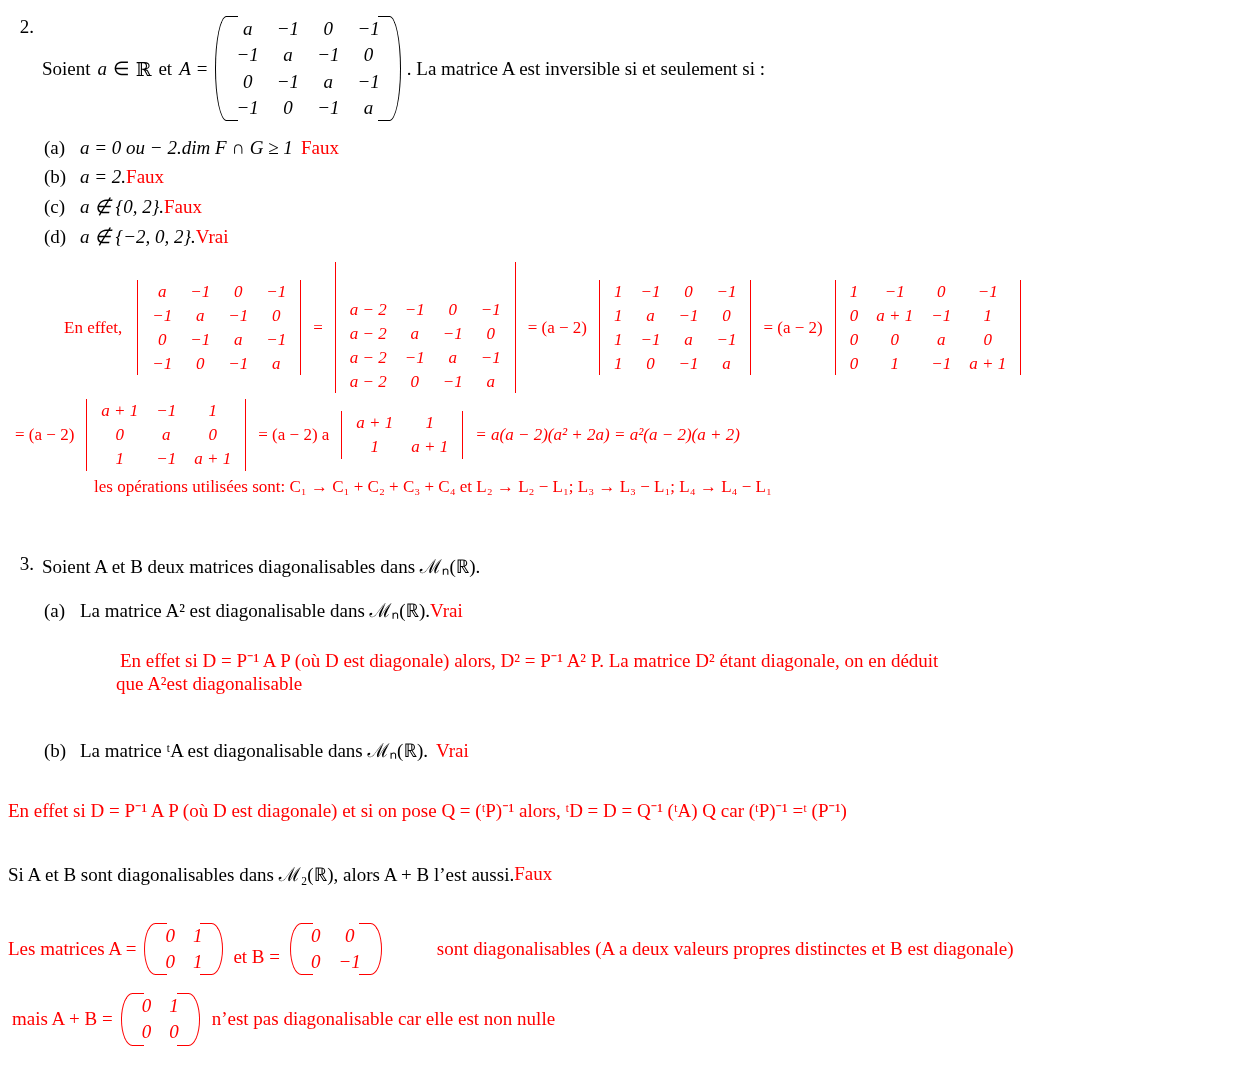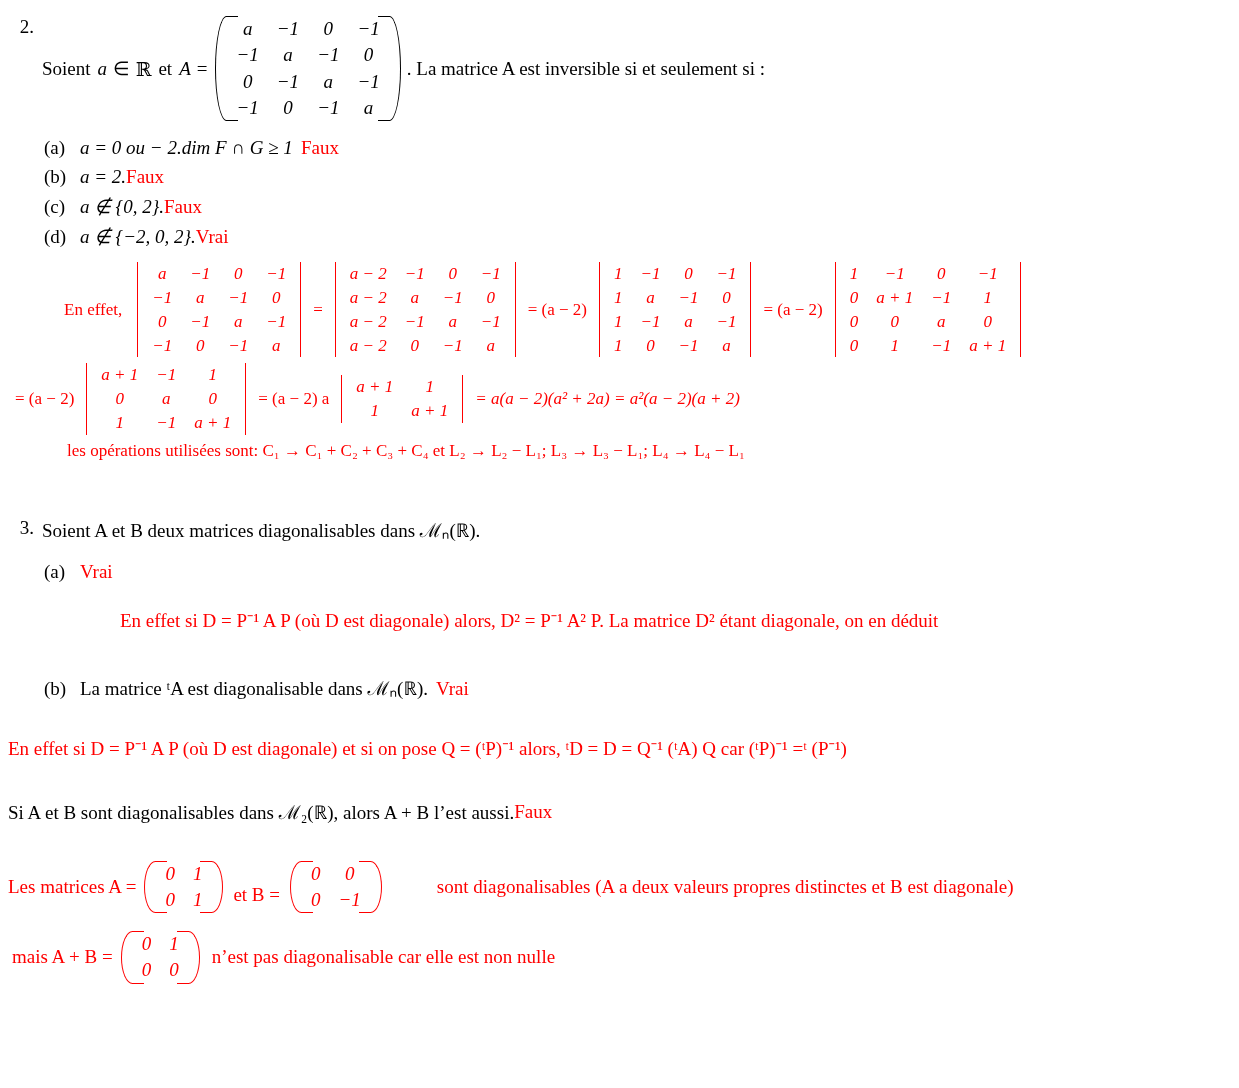--- a/index.html
+++ b/index.html
@@ -87,21 +87,21 @@
     margin: 7px 0;
   }
   .choice-lab { width: 36px; flex: none; }
   .op { padding: 0 7px; white-space: nowrap; }
   .bb { font-family: "DejaVu Serif", serif; }
   .block-gap-2 { height: 30px; }
   .indent-1 { margin-left: 76px; }
 
   .proof-row { display: flex; align-items: center; margin-left: 64px; }
   .proof-row2 { display: flex; align-items: center; margin-left: 8px; }
-  .ops-line { margin-left: 67px; margin-top: 6px; }
+  .ops-line { margin-left: 94px; margin-top: 6px; }
 </style>
 </head>
 <body>
 
 <div class="page">
 
   <div class="q" style="margin-top:16px;">
     <div class="q-num">2.</div>
     <div class="row" style="flex-wrap:nowrap;">
       <span>Soient</span>
@@ -185,21 +185,21 @@
         <span>−1</span>
         <span>a</span>
       </span>
       <span class="bar-r"></span>
     </span>
 
     <span class="op">=</span>
 
     <span class="mat">
       <span class="bar-l"></span>
-      <span class="body" style="grid-template-columns:repeat(4,auto);">
+      <span class="body" style="grid-template-columns:repeat(4,auto);margin-top:36px;">
         <span>a − 2</span>
         <span>−1</span>
         <span>0</span>
         <span>−1</span>
         <span>a − 2</span>
         <span>a</span>
         <span>−1</span>
         <span>0</span>
         <span>a − 2</span>
         <span>−1</span>
@@ -304,25 +304,27 @@
   <div class="block-gap-2"></div>
 
   <div class="q" style="margin-top:26px;">
     <div class="q-num">3.</div>
     <div>Soient A et B deux matrices diagonalisables dans ℳₙ(ℝ).</div>
   </div>
 
   <div class="choices" style="margin-top:18px;">
     <div class="choice">
       <span class="choice-lab">(a)</span>
+      <span>La matrice A² est diagonalisable dans ℳₙ(ℝ).</span>
       <span class="red">Vrai</span>
     </div>
 
     <div class="red indent-1" style="margin-top:24px; max-width:1135px;">
       <div>En effet si D = P⁻¹ A P (où D est diagonale) alors, D² = P⁻¹ A² P. La matrice D² étant diagonale, on en déduit</div>
+      <div style="margin-left:-4px;">que A²est diagonalisable</div>
     </div>
 
     <div class="choice" style="margin-top:42px;">
       <span class="choice-lab">(b)</span>
       <span>La matrice ᵗA est diagonalisable dans ℳₙ(ℝ).</span>
       <span class="red" style="padding-left:8px">Vrai</span>
     </div>
   </div>
 
   <div class="red" style="margin-top:34px; margin-left:8px;">En effet si D = P⁻¹ A P (où D est diagonale) et si on pose Q = (ᵗP)⁻¹ alors, ᵗD = D = Q⁻¹ (ᵗA) Q car (ᵗP)⁻¹ =ᵗ (P⁻¹)</div>

